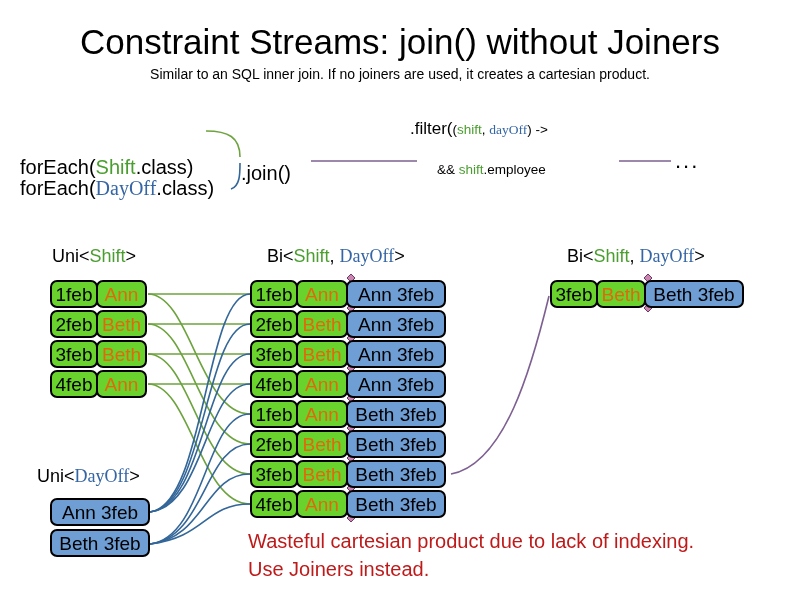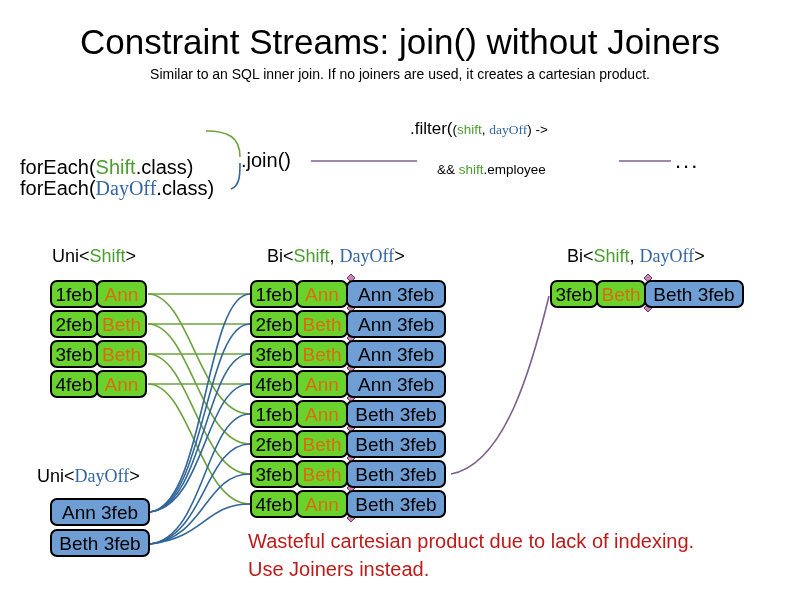--- a/index.html
+++ b/index.html
@@ -83,21 +83,21 @@
     <path class="diamond" d="M648 274 l4 4 l-4 4 l-4 -4 z m0 30 l4 4 l-4 4 l-4 -4 z"></path>
   </svg>
 
   <div class="abs title" style="left:0; top:22px;">Constraint Streams: join() without Joiners</div>
   <div class="abs subtitle" style="left:0; top:66px;">Similar to an SQL inner join. If no joiners are used, it creates a cartesian product.</div>
 
   <div class="abs code20" style="left:20px; top:120px;margin-top:36px;"><span>forEach(</span><span class="t-green">Shift</span><span>.class)</span></div>
 
   <div class="abs code20" style="left:20px; top:177px;"><span>forEach(</span><span class="t-blue">DayOff</span><span>.class)</span></div>
 
-  <div class="abs code20" style="left:241px; top:149px;">.join()</div>
+  <div class="abs code20" style="left:241px; top:162px;">.join()</div>
 
   <div class="abs" style="left:410px; top:119px;"><span class="code17">.filter(</span><span class="code13">(</span><span class="code13 t-green">shift</span><span class="code13">, </span><span class="code13 t-blue">dayOff</span><span class="code13">) -&gt;</span></div>
 
 
   <div class="abs code13" style="left:437px; top:162px;"><span>&amp;&amp; </span><span class="t-green">shift</span><span>.employee</span></div>
 
 
   <div class="abs ellipsis" style="left:675px; top:148px;">...</div>
 
   <div class="abs hdr" style="left:52px; top:246px;"><span>Uni&lt;</span><span class="t-green">Shift</span><span>&gt;</span></div>

